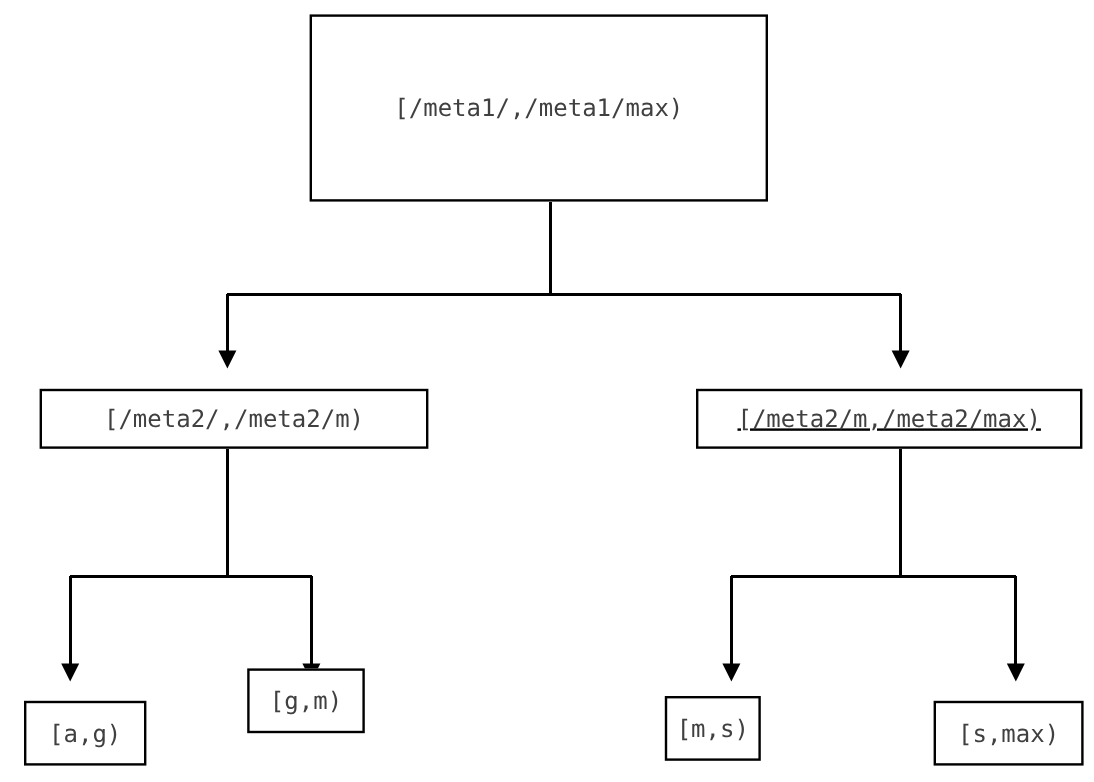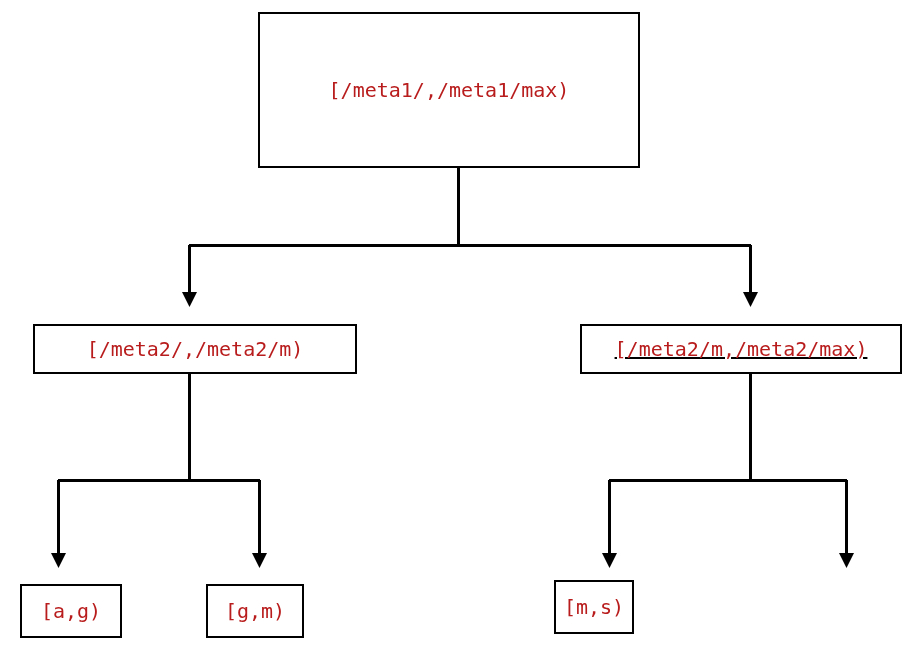--- a/index.html
+++ b/index.html
@@ -31,21 +31,21 @@
     background: #ffffff;
     display: flex;
     align-items: center;
     justify-content: center;
     z-index: 2;
   }
   .node-label {
     font-family: "DejaVu Sans Mono", "Liberation Mono", monospace;
     font-size: 20px;
     line-height: 1;
-    color: #b91c1c;
+    color: #404040;
     white-space: pre;
     letter-spacing: 0px;
   }
 </style>
 </head>
 <body>
 
 <div id="diagram-root">
 
   <svg id="edge-layer" viewBox="0 0 912 652" width="912" height="652" xmlns="http://www.w3.org/2000/svg">
@@ -91,22 +91,25 @@
   </div>
 
   <div class="node-box" style="left:580px; top:324px; width:322px; height:50px;text-decoration:underline;">
     <span class="node-label">[/meta2/m,/meta2/max)</span>
   </div>
 
   <div class="node-box" style="left:20px; top:584px; width:102px; height:54px;">
     <span class="node-label">[a,g)</span>
   </div>
 
-  <div class="node-box" style="left:206px; top:584px; width:98px; height:54px;">
+  <div class="node-box" style="left:206px; top:557px; width:98px; height:54px;">
     <span class="node-label">[g,m)</span>
   </div>
 
   <div class="node-box" style="left:554px; top:580px; width:80px; height:54px;">
     <span class="node-label">[m,s)</span>
   </div>
 
+  <div class="node-box" style="left:778px; top:584px; width:125px; height:54px;">
+    <span class="node-label">[s,max)</span>
+  </div>
 
 </div>
 
 </body></html>

